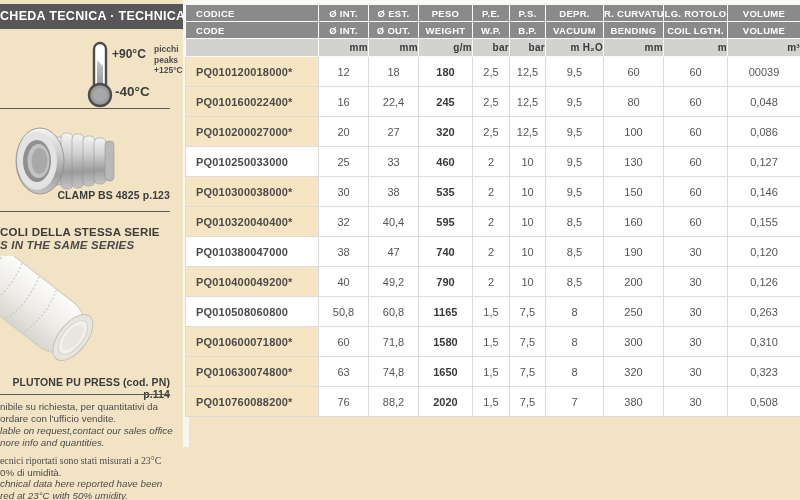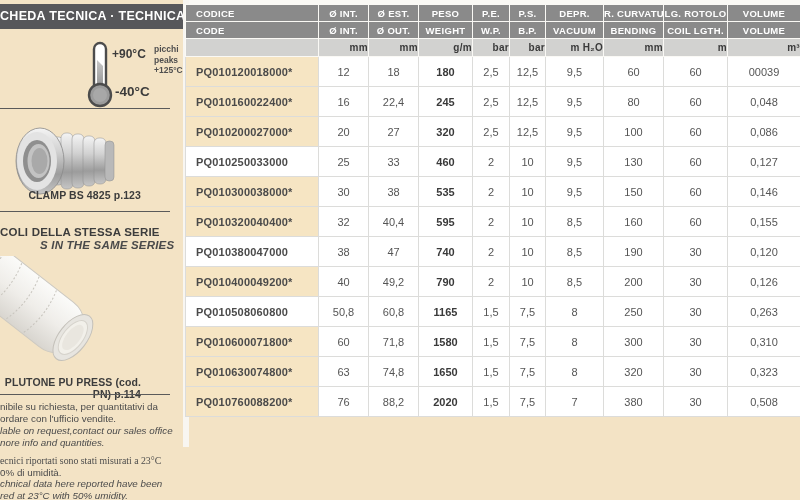--- a/index.html
+++ b/index.html
@@ -23,28 +23,28 @@
   .temp-max { position:absolute; left:112px; top:47px; font-size:12px; font-weight:bold; color:#3c3c3c; }
   .temp-min { position:absolute; left:115px; top:84px; font-size:13.5px; font-weight:bold; color:#3c3c3c; }
   .peaks { position:absolute; left:154px; top:44px; font-size:8.5px; font-weight:bold; color:#4f4f4f; line-height:10.5px; }
 
   .divider { position:absolute; left:0; width:170px; height:0; border-top:1px solid #5a5a5a; }
   .div-1 { top:108px; } .div-2 { top:211px; } .div-3 { top:394px; }
 
   .clamp-svg { position:absolute; left:14px; top:124px; }
   .hose-svg  { position:absolute; left:-6px; top:256px; }
 
-  .img-caption { position:absolute; left:0; width:141px; text-align:right;
+  .img-caption { position:absolute; left:0; width:170px; text-align:right;
     font-size:10.5px; font-weight:bold; color:#3c3c3c; letter-spacing:.1px; }
   .cap-clamp { top:189px; } .cap-hose { top:376px; }
 
   .series-it { position:absolute; left:0; top:226px; font-size:11.5px; font-weight:bold;
     color:#3c3c3c; white-space:nowrap; letter-spacing:.2px; }
   .series-en { position:absolute; left:0; top:239px; font-size:11.5px; font-weight:bold;
-    font-style:italic; color:#4a4a4a; white-space:nowrap; letter-spacing:.2px;padding-left:40px; }
+    font-style:italic; color:#4a4a4a; white-space:nowrap; letter-spacing:.2px; }
 
   .notes { position:absolute; left:0; top:401px; width:181px; font-size:9.8px;
     color:#4b4b4b; line-height:11.9px; }
   .notes .italic { font-style:italic; }
   .notes .gap { margin-top:6px;font-family:Liberation Serif, serif; }
 
   
   .table-wrap { position:absolute; left:185px; top:4px; width:615px; }
   table { border-collapse:collapse; table-layout:fixed; width:615px; }
 

